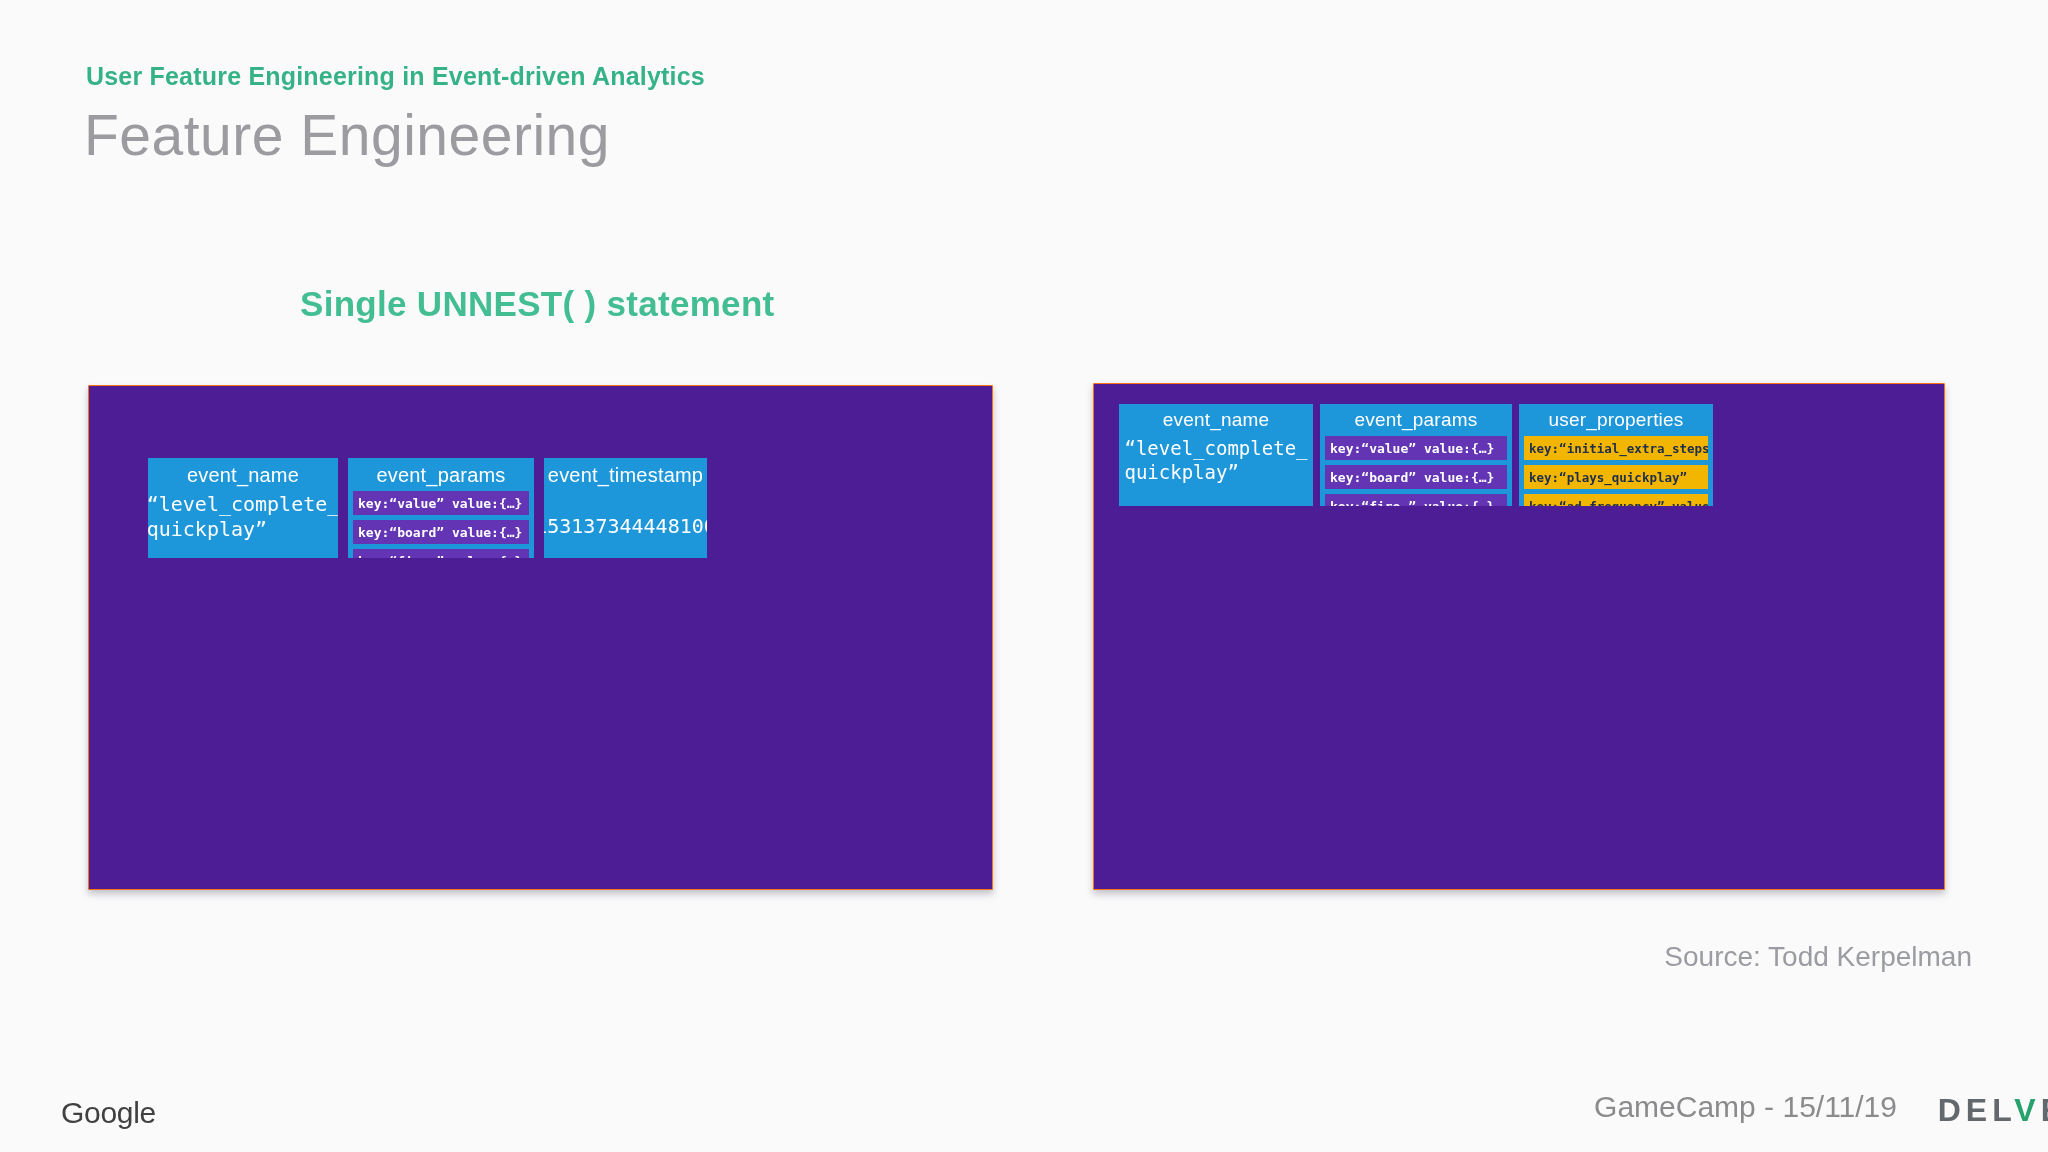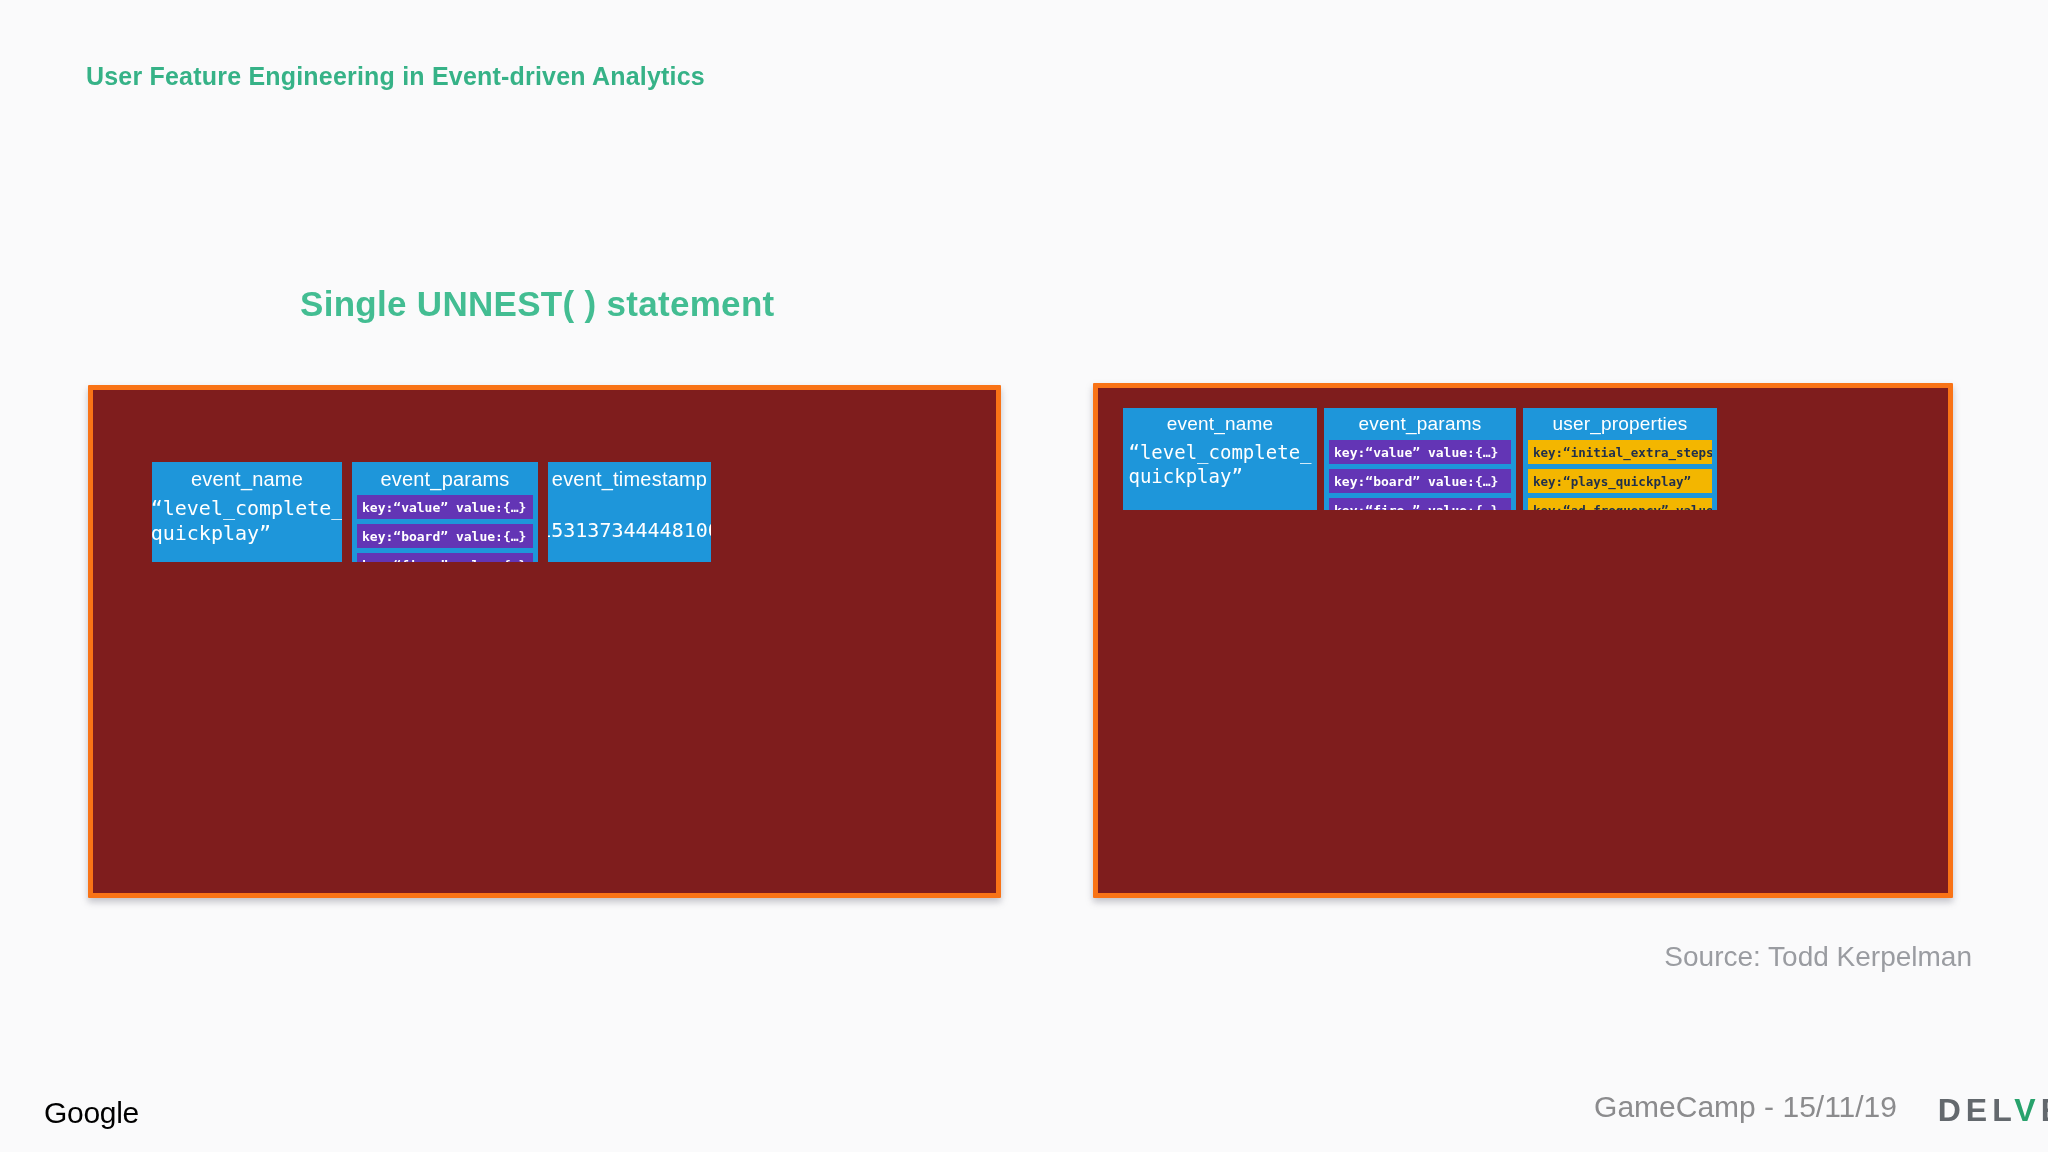--- a/index.html
+++ b/index.html
@@ -23,22 +23,22 @@
   }
   .section-heading{
     position:absolute;top:284px;
     font-size:35px;font-weight:bold;color:#43bd92;
     letter-spacing:0.3px;white-space:nowrap;margin-left:32px;
   }
   .heading-left{left:268px;}
   .heading-right{left:1230px;}
   .panel{
     position:absolute;
-    background:#7f1d1d;
-    border:5px solid #f97316;
+    background:#4c1d95;
+    border:1px solid #f97316;
     box-shadow:0 4px 7px rgba(110,110,125,0.40);
     border-radius:1px;
   }
   .panel-left{left:88px;top:385px;width:903px;height:503px;}
   .panel-right{left:1093px;top:383px;width:850px;height:505px;}
   .box-row{position:absolute;display:flex;}
   .box-row-left{left:59px;top:72px;gap:10px;}
   .box-row-right{left:25px;top:20px;gap:7px;}
   .bluebox{
     background:#1e96da;
@@ -79,41 +79,42 @@
     white-space:nowrap;overflow:hidden;
     text-align:left;
   }
   .kv-purple{background:#6335b5;color:#ffffff;}
   .kv-yellow{background:#f3b600;color:#20304b;font-size:12.5px;}
   .source-note{
     position:absolute;right:123px;top:941px;
     font-size:28px;color:#9a9ca1;
   }
   .google-logo{
-    position:absolute;left:44px;top:1096px;
-    font-size:30px;color:#000000;font-weight:500;
+    position:absolute;left:61px;top:1096px;
+    font-size:30px;color:#404040;font-weight:500;
     letter-spacing:-0.3px;
   }
   .event-note{
     position:absolute;right:198px;top:1090px;
     font-size:30px;color:#8b8b8d;
   }
   .delve-logo{
     position:absolute;right:28px;top:1092px;
     font-size:32px;font-weight:bold;color:#63686d;
     letter-spacing:5px;
   }
   .delve-v{color:#28a26c;}
 </style>
 </head>
 <body>
 
 <div class="slide">
 
   <div class="kicker">User Feature Engineering in Event-driven Analytics</div>
+  <div class="page-title">Feature Engineering</div>
 
   <div class="section-heading heading-left">Single UNNEST( ) statement</div>
 
   <div class="panel panel-left">
     <div class="box-row box-row-left">
 
       <div class="bluebox w1">
         <div class="box-header">event_name</div>
         <div class="mono name-value">
           <div>“level_complete_</div>

